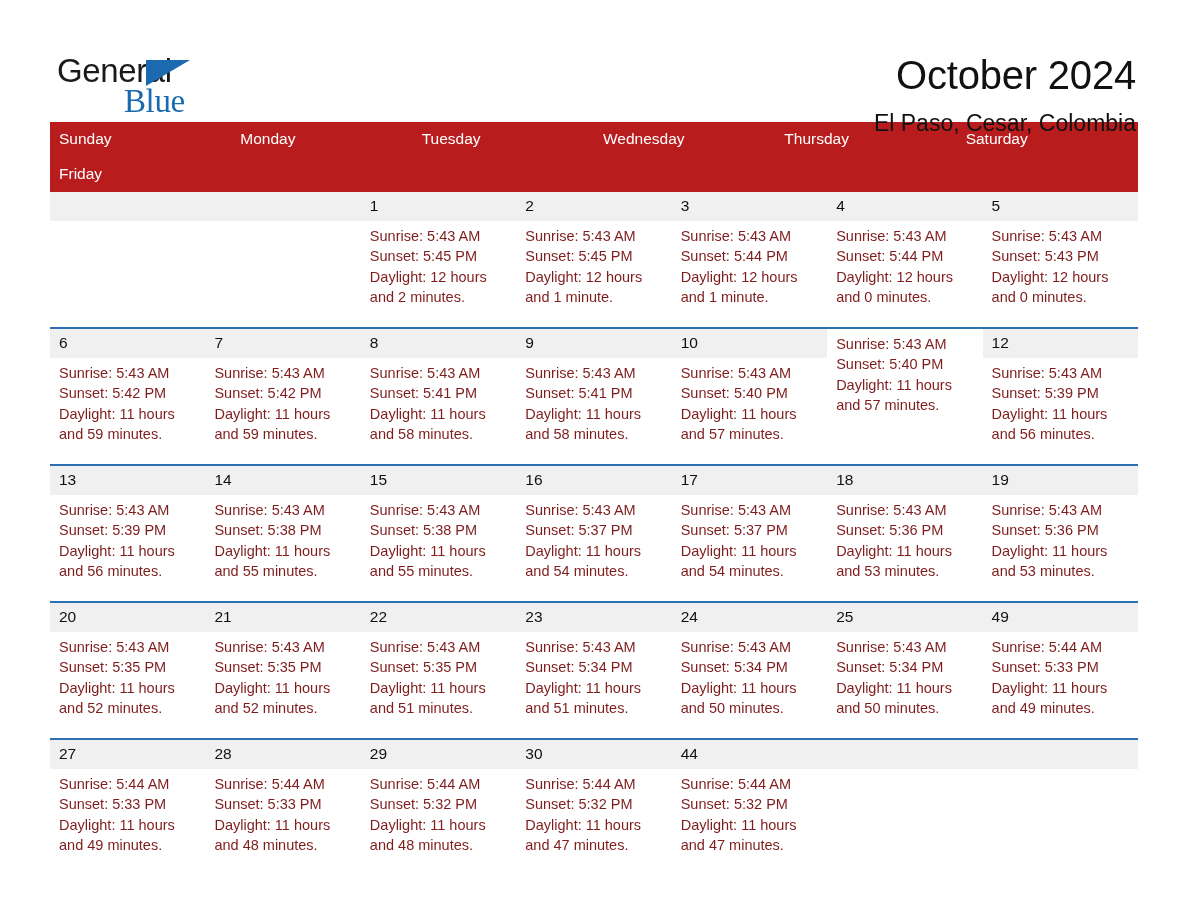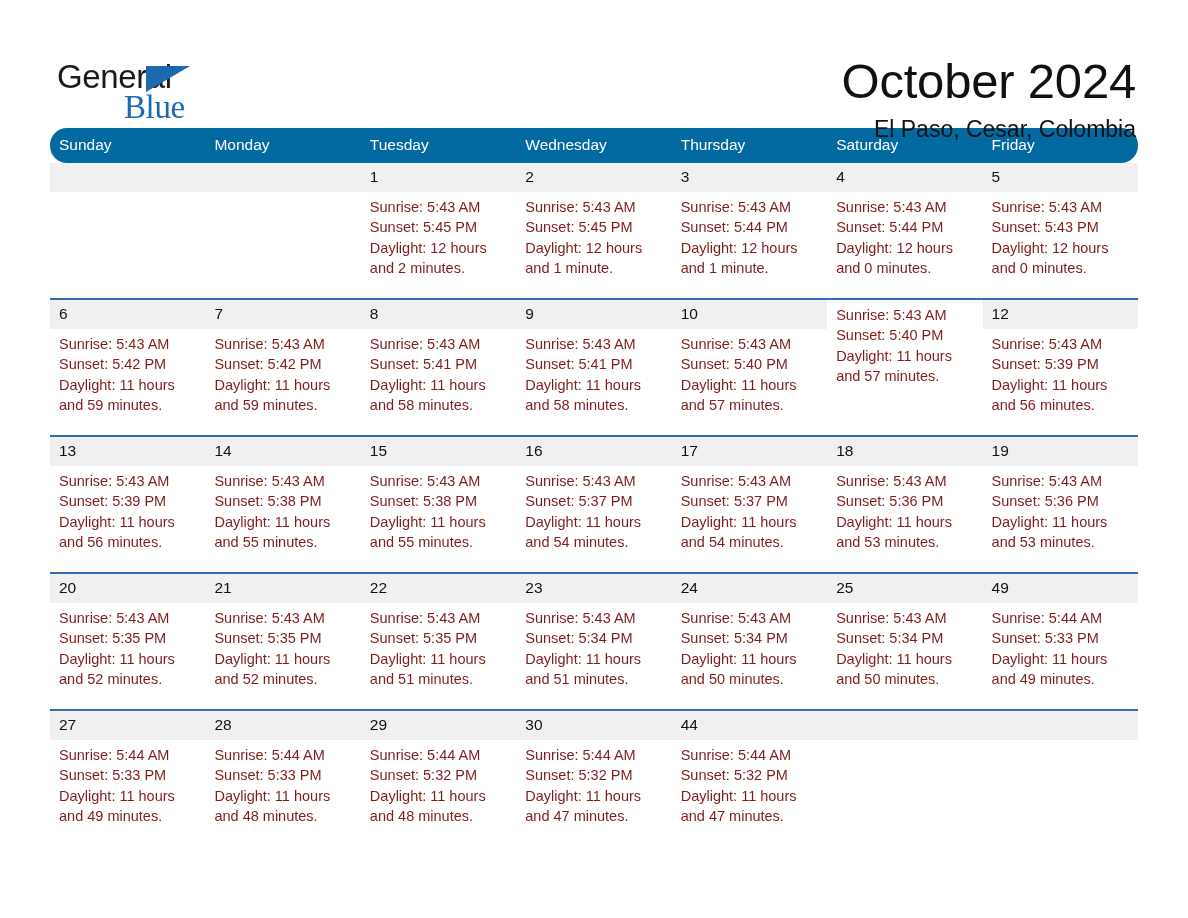--- a/index.html
+++ b/index.html
@@ -13,21 +13,21 @@
     height: 918px;
     font-family: "Liberation Sans", sans-serif;
     color: #000000;
     overflow: hidden;
   }
   .page {
     position: relative;
     width: 1188px;
     height: 918px;
     box-sizing: border-box;
-    padding: 14px 50px;
+    padding: 8px 50px;
   }
 
   
   .top {
     display: flex;
     align-items: flex-start;
     justify-content: space-between;
     padding-top: 44px;
     height: 96px;
     box-sizing: border-box;
@@ -67,43 +67,42 @@
     letter-spacing: -0.4px;
     color: #1b6ab0;
     font-family: Liberation Serif, serif;
   }
 
   .titles {
     text-align: right;
     padding-right: 2px;
   }
   .cal-title {
-    font-size: 49px;
+    font-size: 40px;
     line-height: 46px;
     font-weight: normal;
     color: #111111;
     letter-spacing: -0.2px;
   }
   .cal-subtitle {
     font-size: 23px;
     line-height: 30px;
     margin-top: 10px;
     color: #111111;
   }
 
   
   .calendar {
     width: 1088px;
     margin-top: 18px;
   }
   .weekdays {
     display: grid;
-    grid-template-columns: repeat(7, 1fr);
-    background: #0369a1;
-    border-radius: 17px;
+    grid-template-columns: repeat(6, 1fr);
+    background: #b91c1c;
   }
   .weekday {
     color: #ffffff;
     font-size: 15.5px;
     line-height: 18px;
     padding: 8px 0 9px 9px;
     box-sizing: border-box;
   }
 
   .week {

